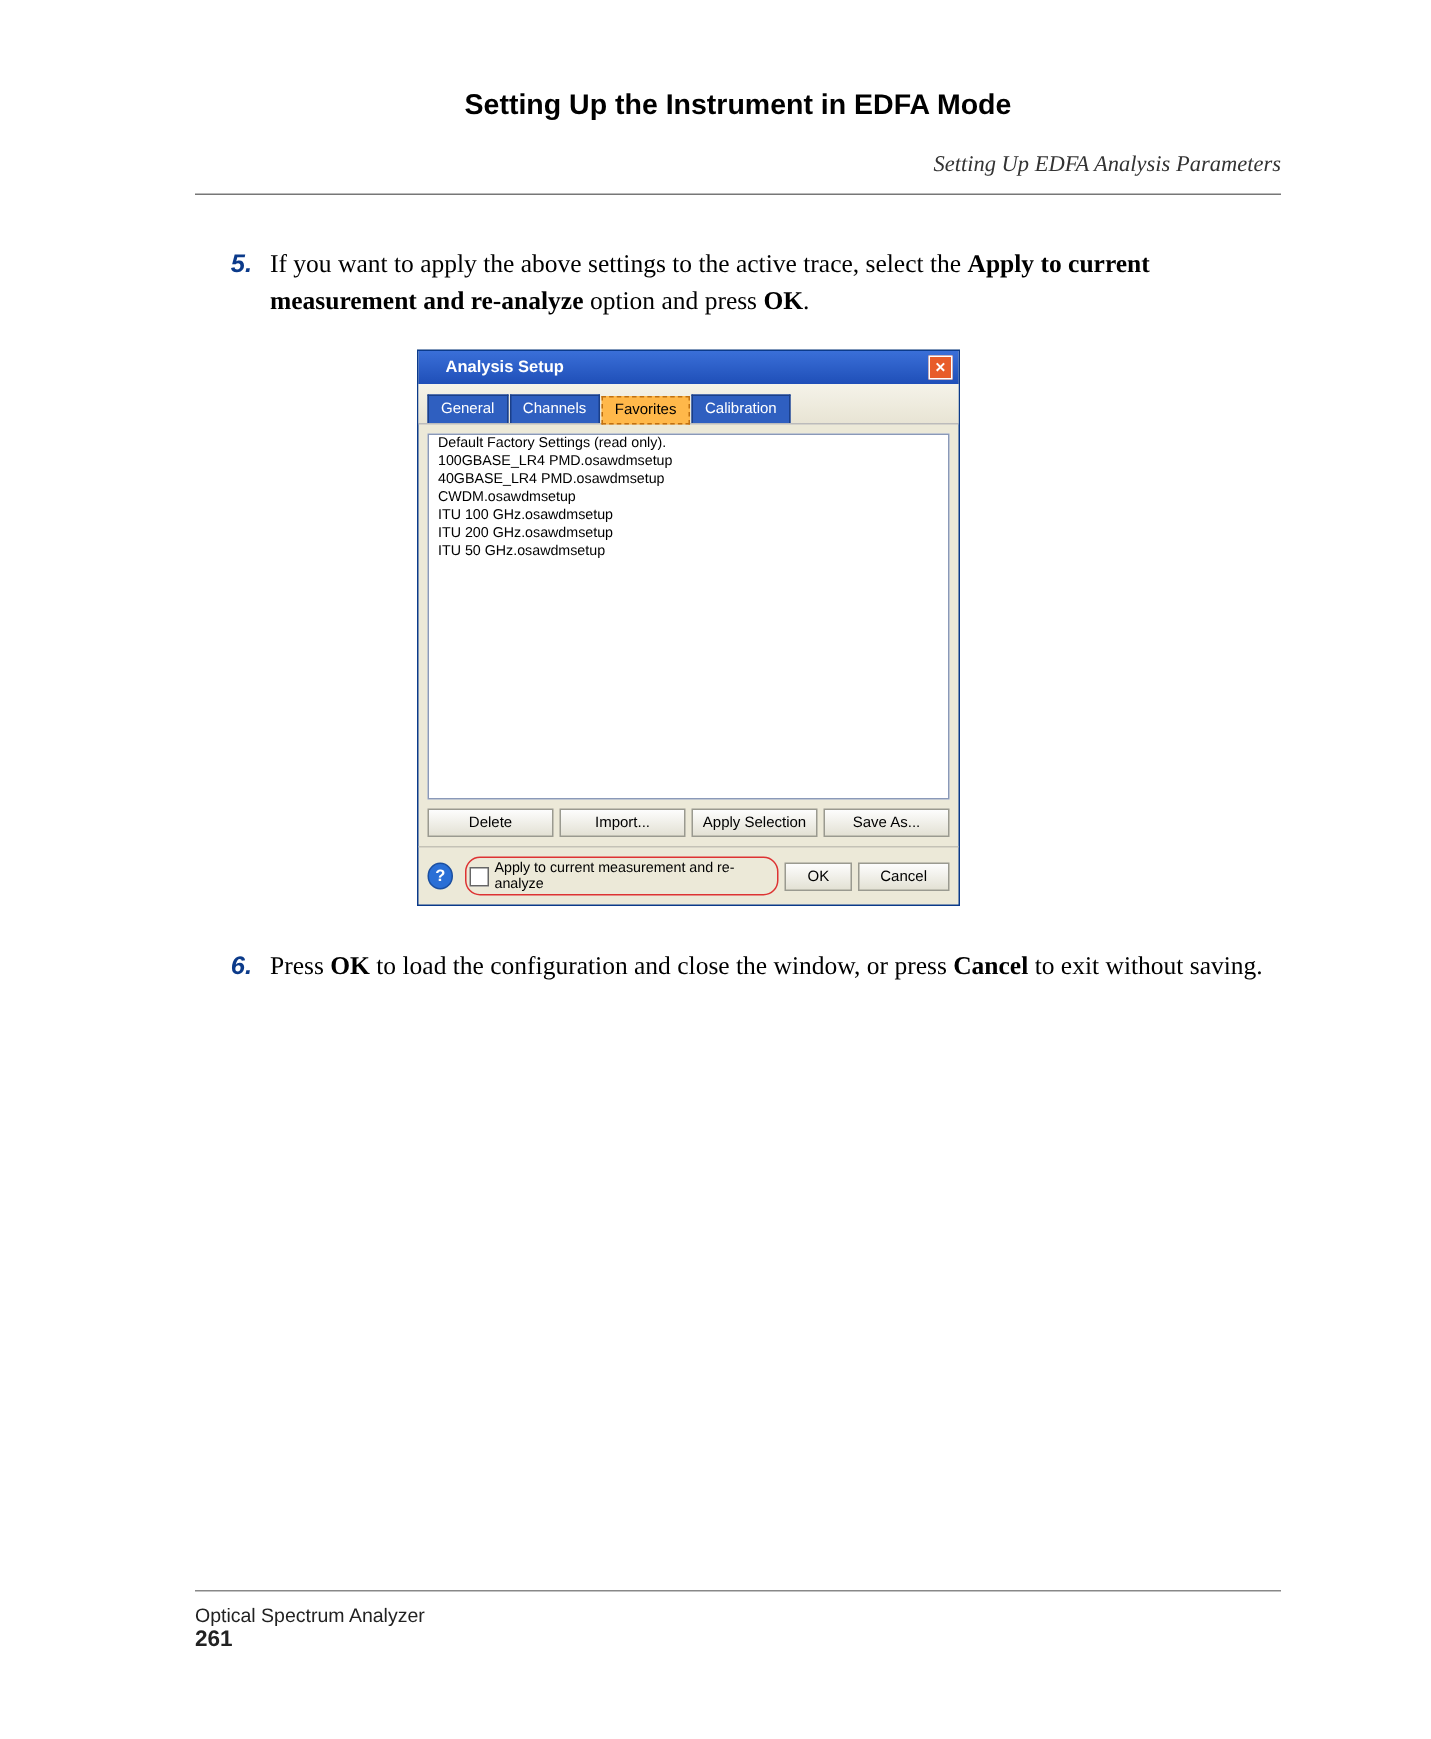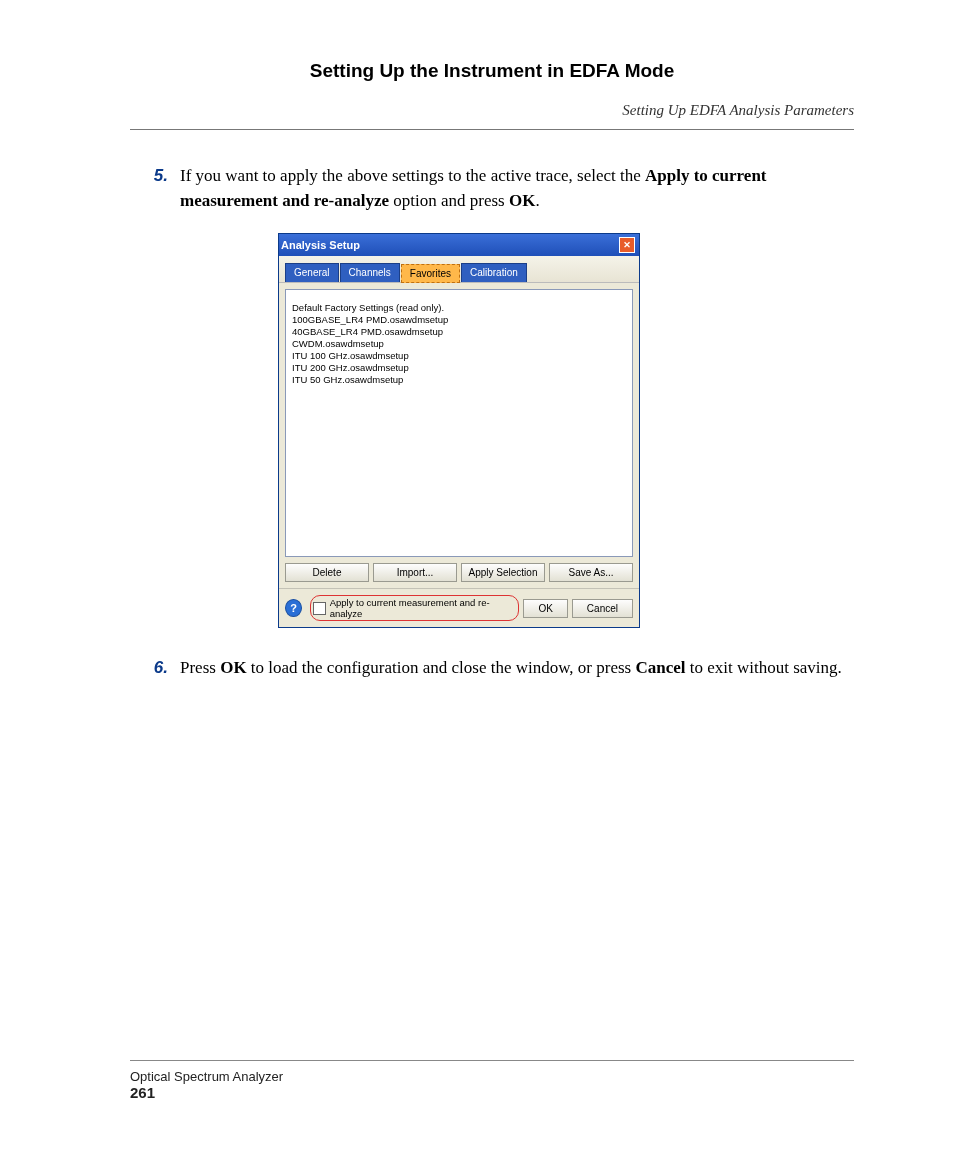--- a/index.html
+++ b/index.html
@@ -67,21 +67,21 @@
   .dlg {
     border: 1px solid #0b3a8a;
     font-family: Tahoma, Arial, sans-serif;
     font-size: 10px;
     background: #ece9d8;
   }
   .dlg-titlebar {
     background: linear-gradient(#3a6fd8, #1f4fb8);
     color: #fff;
     font-weight: bold;
-    padding: 3px 4px 3px 2px;
+    padding: 3px 4px 3px 18px;
     display: flex;
     justify-content: space-between;
     align-items: center;
     font-size: 11px;
   }
   .dlg-close {
     width: 14px; height: 14px;
     background: #e85c2a;
     border: 1px solid #fff;
     display: flex; align-items: center; justify-content: center;
@@ -108,21 +108,21 @@
     color: #000;
     border: 1px dashed #c07010;
     position: relative;
     top: 1px;
   }
   .dlg-listpane {
     background: #fff;
     margin: 6px;
     border: 1px solid #8a99b8;
     height: 242px;
-    padding: 12px 6px;
+    padding: 0 6px;
     font-family: Tahoma, Arial, sans-serif;
     font-size: 9.5px;
     line-height: 1.25;
     color: #000;
   }
   .dlg-btnrow {
     display: flex;
     gap: 4px;
     padding: 0 6px 6px 6px;
     justify-content: flex-end;

